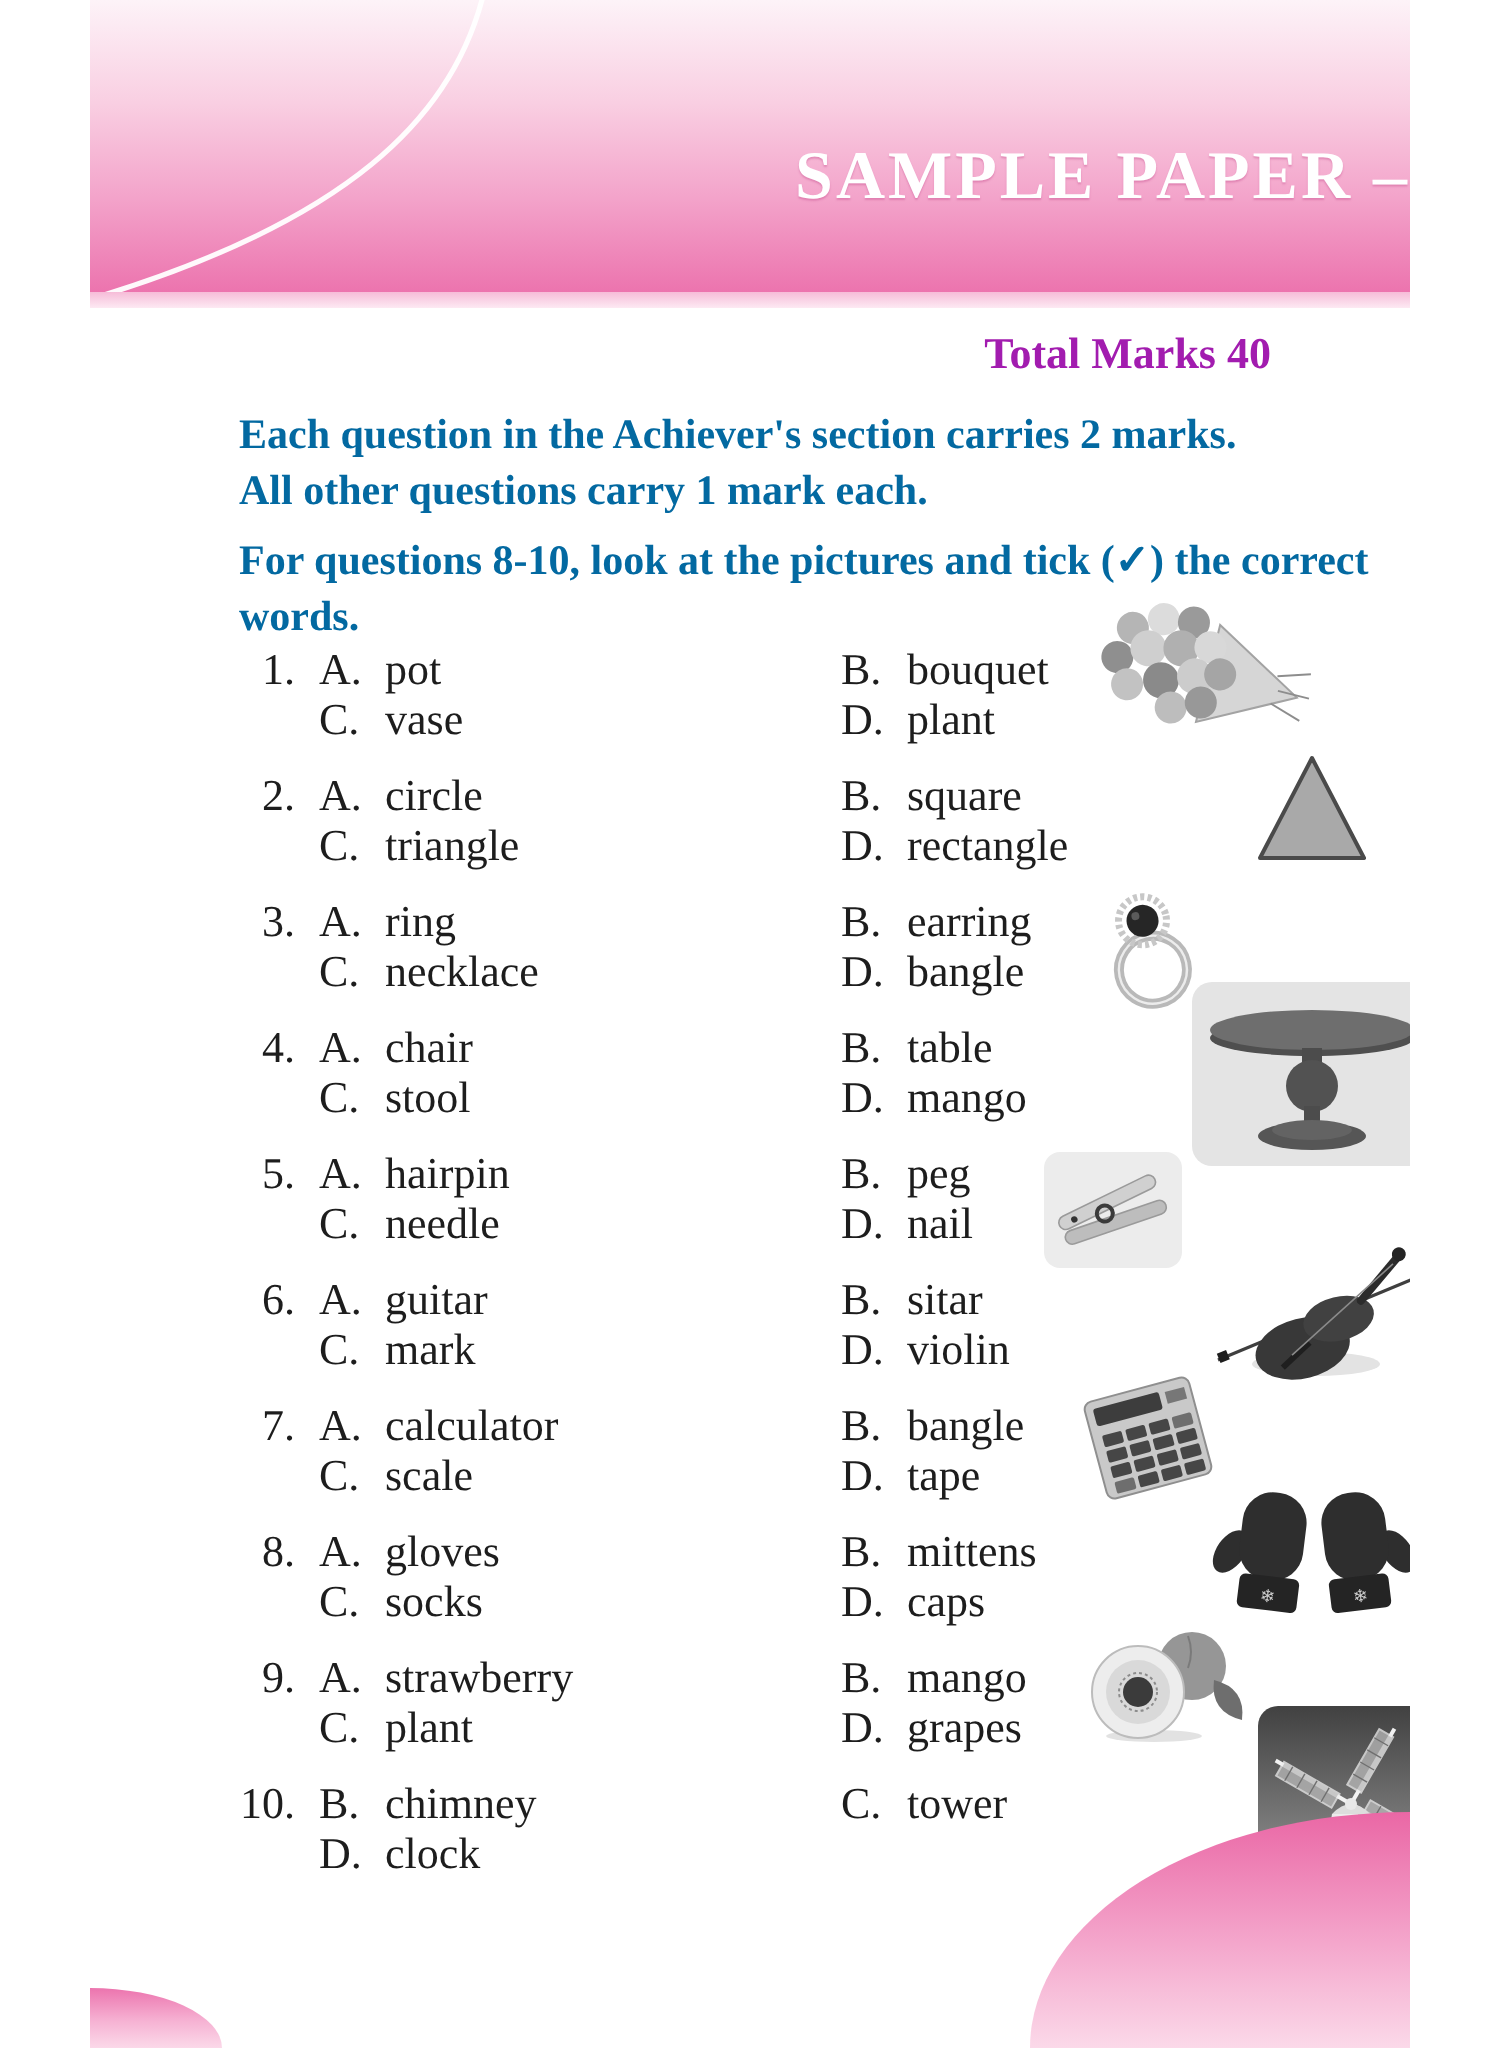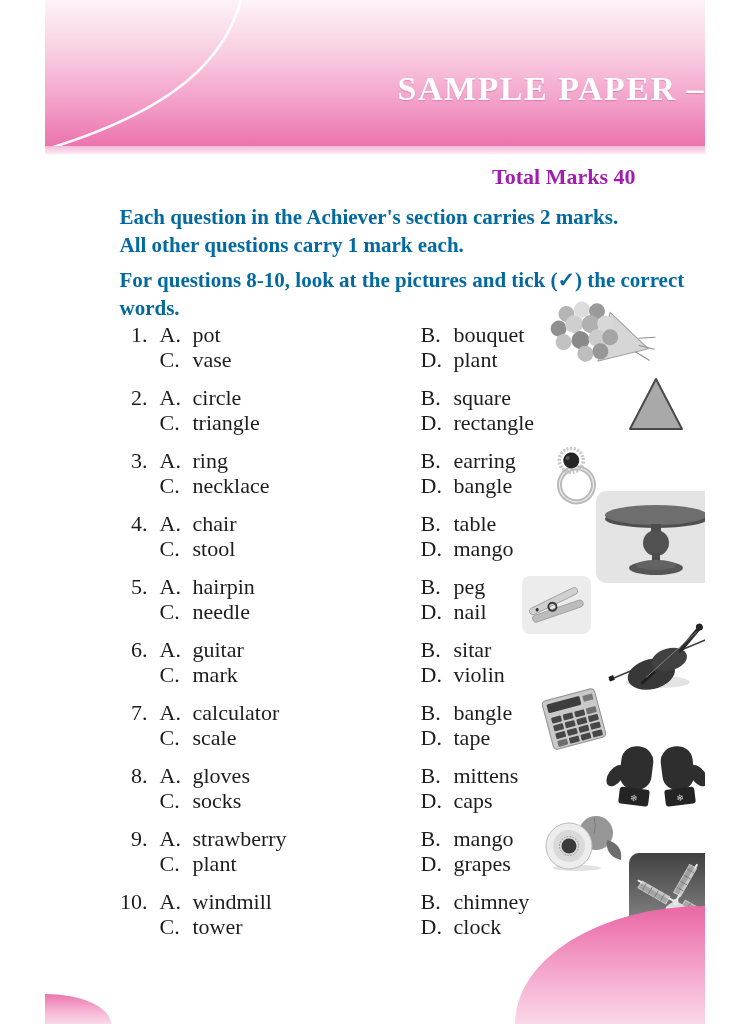--- a/index.html
+++ b/index.html
@@ -169,21 +169,20 @@
         <div class="opt"><span class="ol">A.</span><span>strawberry</span></div>
         <div class="opt"><span class="ol">B.</span><span>mango</span></div>
         <div class="opt"><span class="ol">C.</span><span>plant</span></div>
         <div class="opt"><span class="ol">D.</span><span>grapes</span></div>
       </div>
     </div>
 
     <div class="q">
       <div class="q-num">10.</div>
       <div class="q-grid">
-        <div class="opt"><span class="ol">A.</span><span>windmill</span></div>
         <div class="opt"><span class="ol">B.</span><span>chimney</span></div>
         <div class="opt"><span class="ol">C.</span><span>tower</span></div>
         <div class="opt"><span class="ol">D.</span><span>clock</span></div>
       </div>
     </div>
 
   </div>
 
   <div class="pic" style="left:497px; top:300px;">
     <svg width="115" height="75" viewBox="0 0 115 75">

